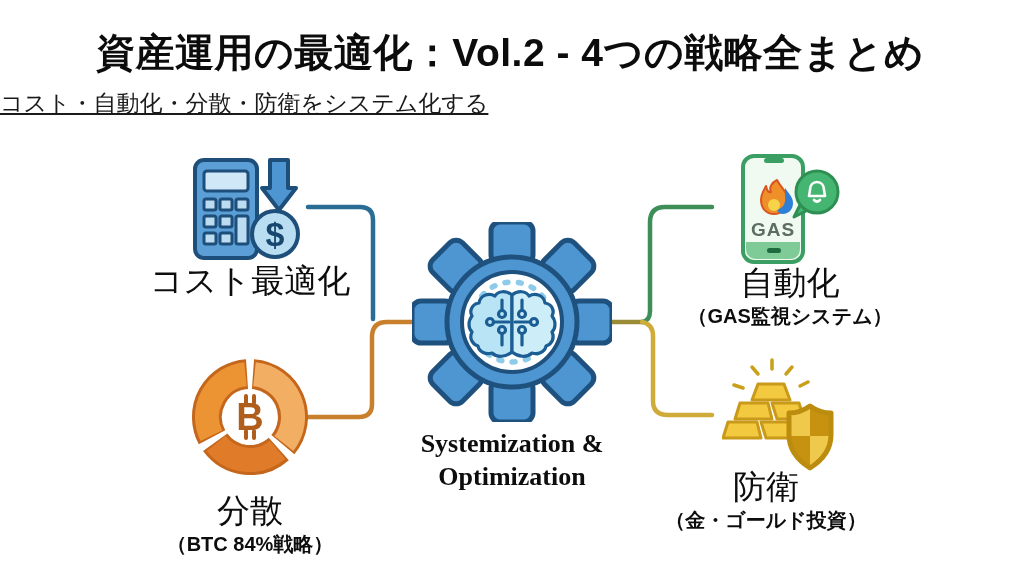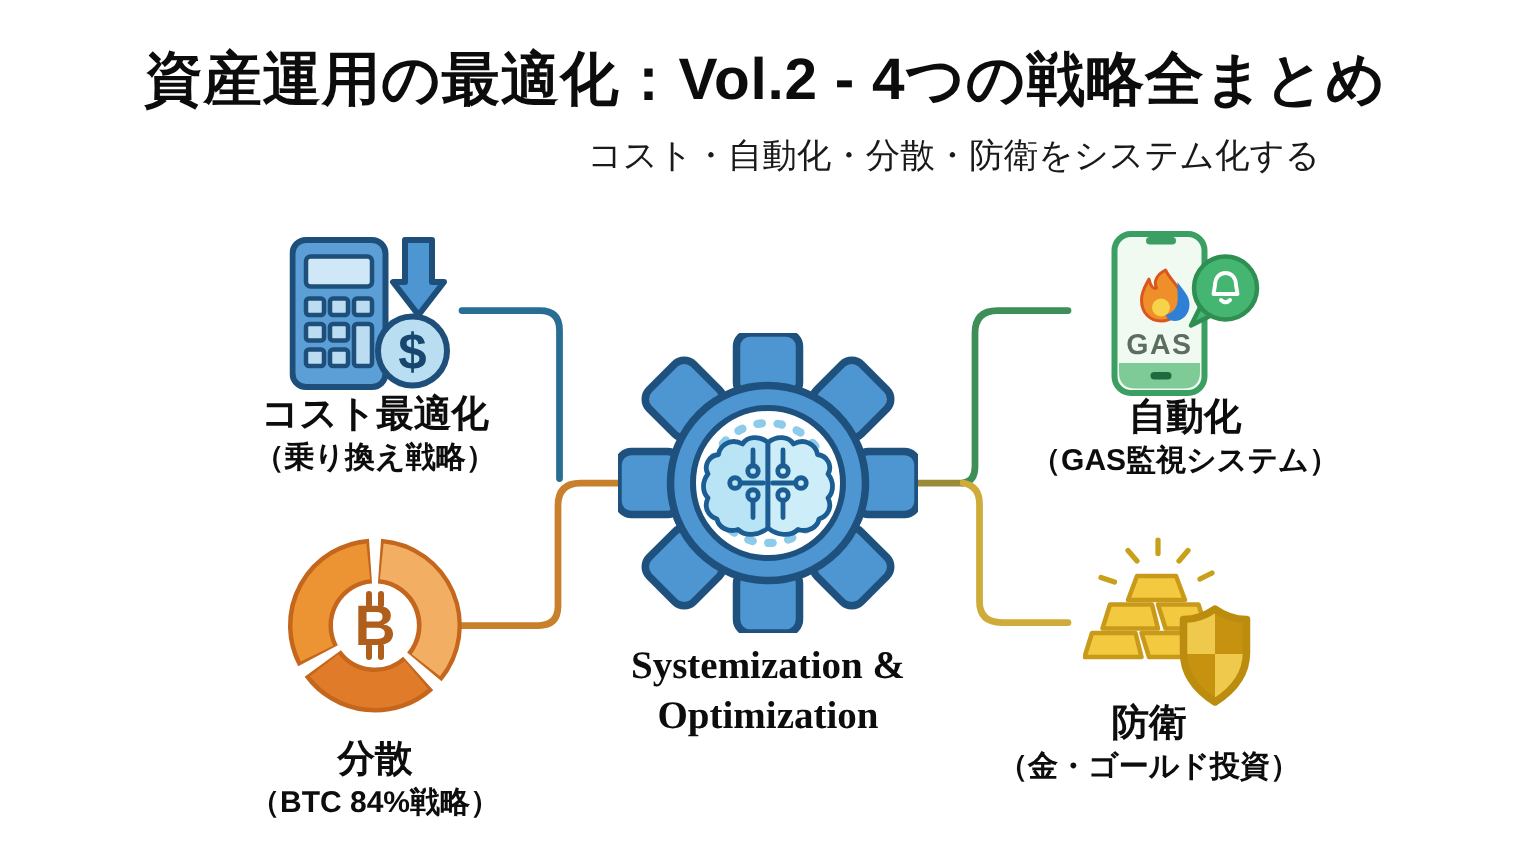--- a/index.html
+++ b/index.html
@@ -10,26 +10,26 @@
     position:relative; overflow:hidden;
   }
   .stage { position:absolute; inset:0; }
   .title {
     position:absolute; top:26px; left:0; width:1020px;
     text-align:center; font-size:39px; font-weight:700; letter-spacing:0.5px;
     color:#0c0c0c;
   }
   .subtitle {
     position:absolute; top:88px; left:0; width:880px;
-    text-align:right; font-size:23px; font-weight:500; color:#1a1a1a;
+    text-align:left; font-size:23px; font-weight:500; color:#1a1a1a;text-decoration:underline;
   }
   .connectors { position:absolute; left:0; top:0; width:1024px; height:572px; }
   .iconbox { position:absolute; }
   .q-label { position:absolute; text-align:center; line-height:1.18; }
-  .q-label .main { font-size:25px; font-weight:700; color:#0d0d0d; }
+  .q-label .main { font-size:33px; font-weight:400; color:#0d0d0d; }
   .q-label .sub  { font-size:20px; font-weight:700; color:#0d0d0d; margin-top:2px; }
   .center-label {
     position:absolute; left:362px; top:428px; width:300px;
     text-align:center; font-size:26px; font-weight:700; color:#0d0d0d; line-height:1.25;font-family:Liberation Serif, serif;
   }
   .lbl-cost { left:100px; top:262px; width:300px; }
   .lbl-auto { left:640px; top:264px; width:300px; }
   .lbl-div  { left:100px; top:468px; width:300px;margin-top:24px; }
   .lbl-def  { left:616px; top:468px; width:300px; }
 </style>
@@ -103,21 +103,20 @@
         <rect x="27" y="83" width="12" height="11" rx="2"></rect>
       </g>
       <path fill="#4e96d2" stroke-width="4" d="M 77,10 H 95 V 38 H 103 L 86,60 L 69,38 H 77 Z"></path>
       <circle cx="82" cy="84" r="23" fill="#b9def2" stroke-width="4"></circle>
     </g>
     <text x="82" y="96" text-anchor="middle" font-size="34" font-weight="bold" fill="#17466e">$</text>
   </svg>
 
   <div class="q-label lbl-cost">
     <div class="main">コスト最適化</div>
-    <div class="sub">（乗り換え戦略）</div>
   </div>
 
   <svg class="iconbox" style="left:733px; top:148px;" width="120" height="120" viewBox="0 0 120 120">
     <rect x="10" y="8" width="60" height="106" rx="11" fill="#f0faf1" stroke="#3b9e63" stroke-width="4"></rect>
     <rect x="31" y="10" width="20" height="5" rx="2.5" fill="#3b9e63"></rect>
     <path d="M 13,94 H 67 V 100 Q 67,111 56,111 H 24 Q 13,111 13,100 Z" fill="#7ecb97"></path>
     <rect x="34" y="100" width="14" height="5" rx="2.5" fill="#1e6b40"></rect>
     <g>
       <path fill="#ef8f2a" stroke="#d9571f" stroke-width="2" stroke-linejoin="round" d="M 44,32 C 48,40 55,44 55,52 C 55,61 48,66 41,66 C 34,66 28,61 28,52 C 28,46 31,42 33,38 C 34,43 36,45 38,44 C 36,40 38,35 44,32 Z"></path>
       <path fill="#2f7fd6" d="M 52,40 C 56,46 60,49 60,55 C 60,62 55,66 50,66 C 47,66 45,64 44,62 C 50,60 53,56 52,48 Z"></path>

